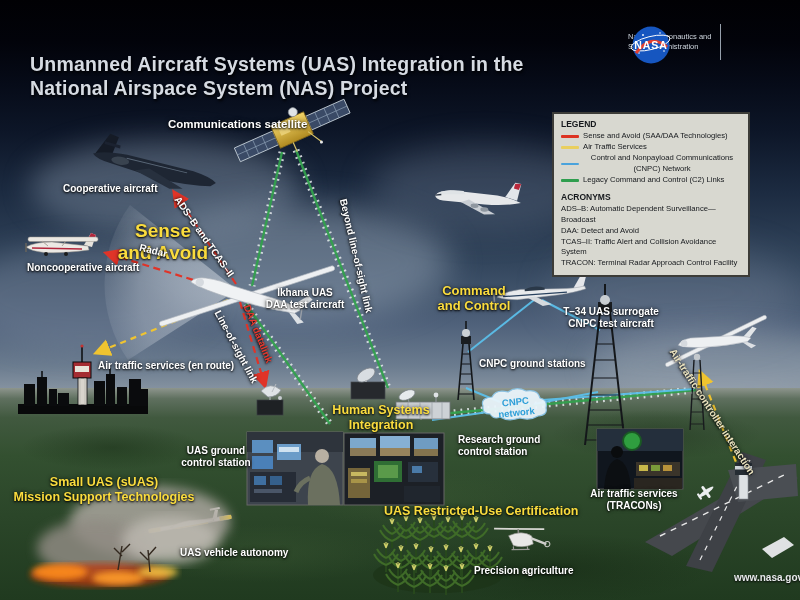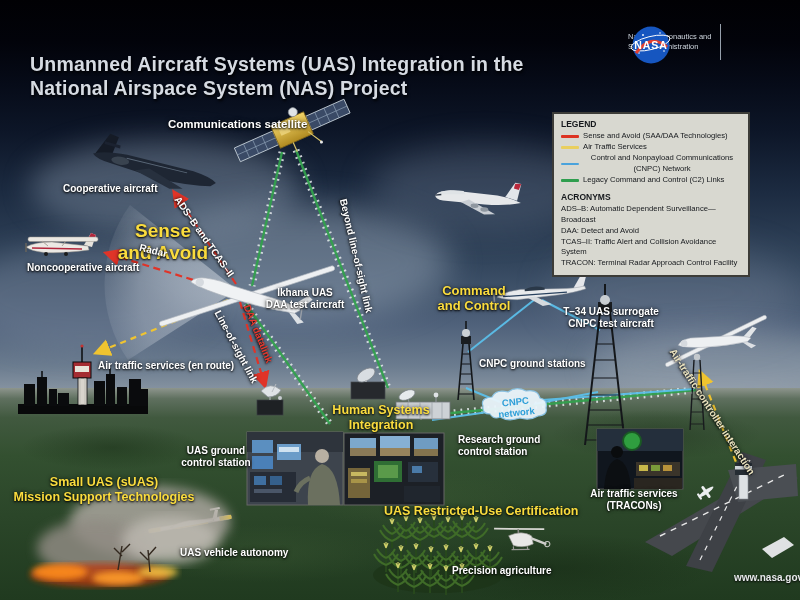--- a/index.html
+++ b/index.html
@@ -421,21 +421,21 @@
   <div class="lbl yellow center" style="left:345px;top:403px;margin-left:36px;">Human Systems
 Integration</div>
   <div class="lbl center" style="left:216px;top:445px;">UAS ground
 control station</div>
   <div class="lbl" style="left:458px;top:434px;">Research ground
 control station</div>
   <div class="lbl yellow center" style="left:104px;top:475px;width:220px;">Small UAS (sUAS)
 Mission Support Technologies</div>
   <div class="lbl" style="left:180px;top:547px;">UAS vehicle autonomy</div>
   <div class="lbl yellow" style="left:384px;top:504px;">UAS Restricted-Use Certification</div>
-  <div class="lbl" style="left:452px;top:565px;">Precision agriculture</div>
+  <div class="lbl" style="left:474px;top:565px;">Precision agriculture</div>
   <div class="lbl center" style="left:634px;top:488px;">Air traffic services
 (TRACONs)</div>
   <div class="lbl rot pale" style="left:632px;top:406px;width:160px;text-align:center;transform:rotate(57deg);">Air-traffic controller interaction</div>
 
   <div id="title">
     <div>Unmanned Aircraft Systems (UAS) Integration in the</div>
     <div>National Airspace System (NAS) Project</div>
   </div>
 
   <div id="nasa-block">

